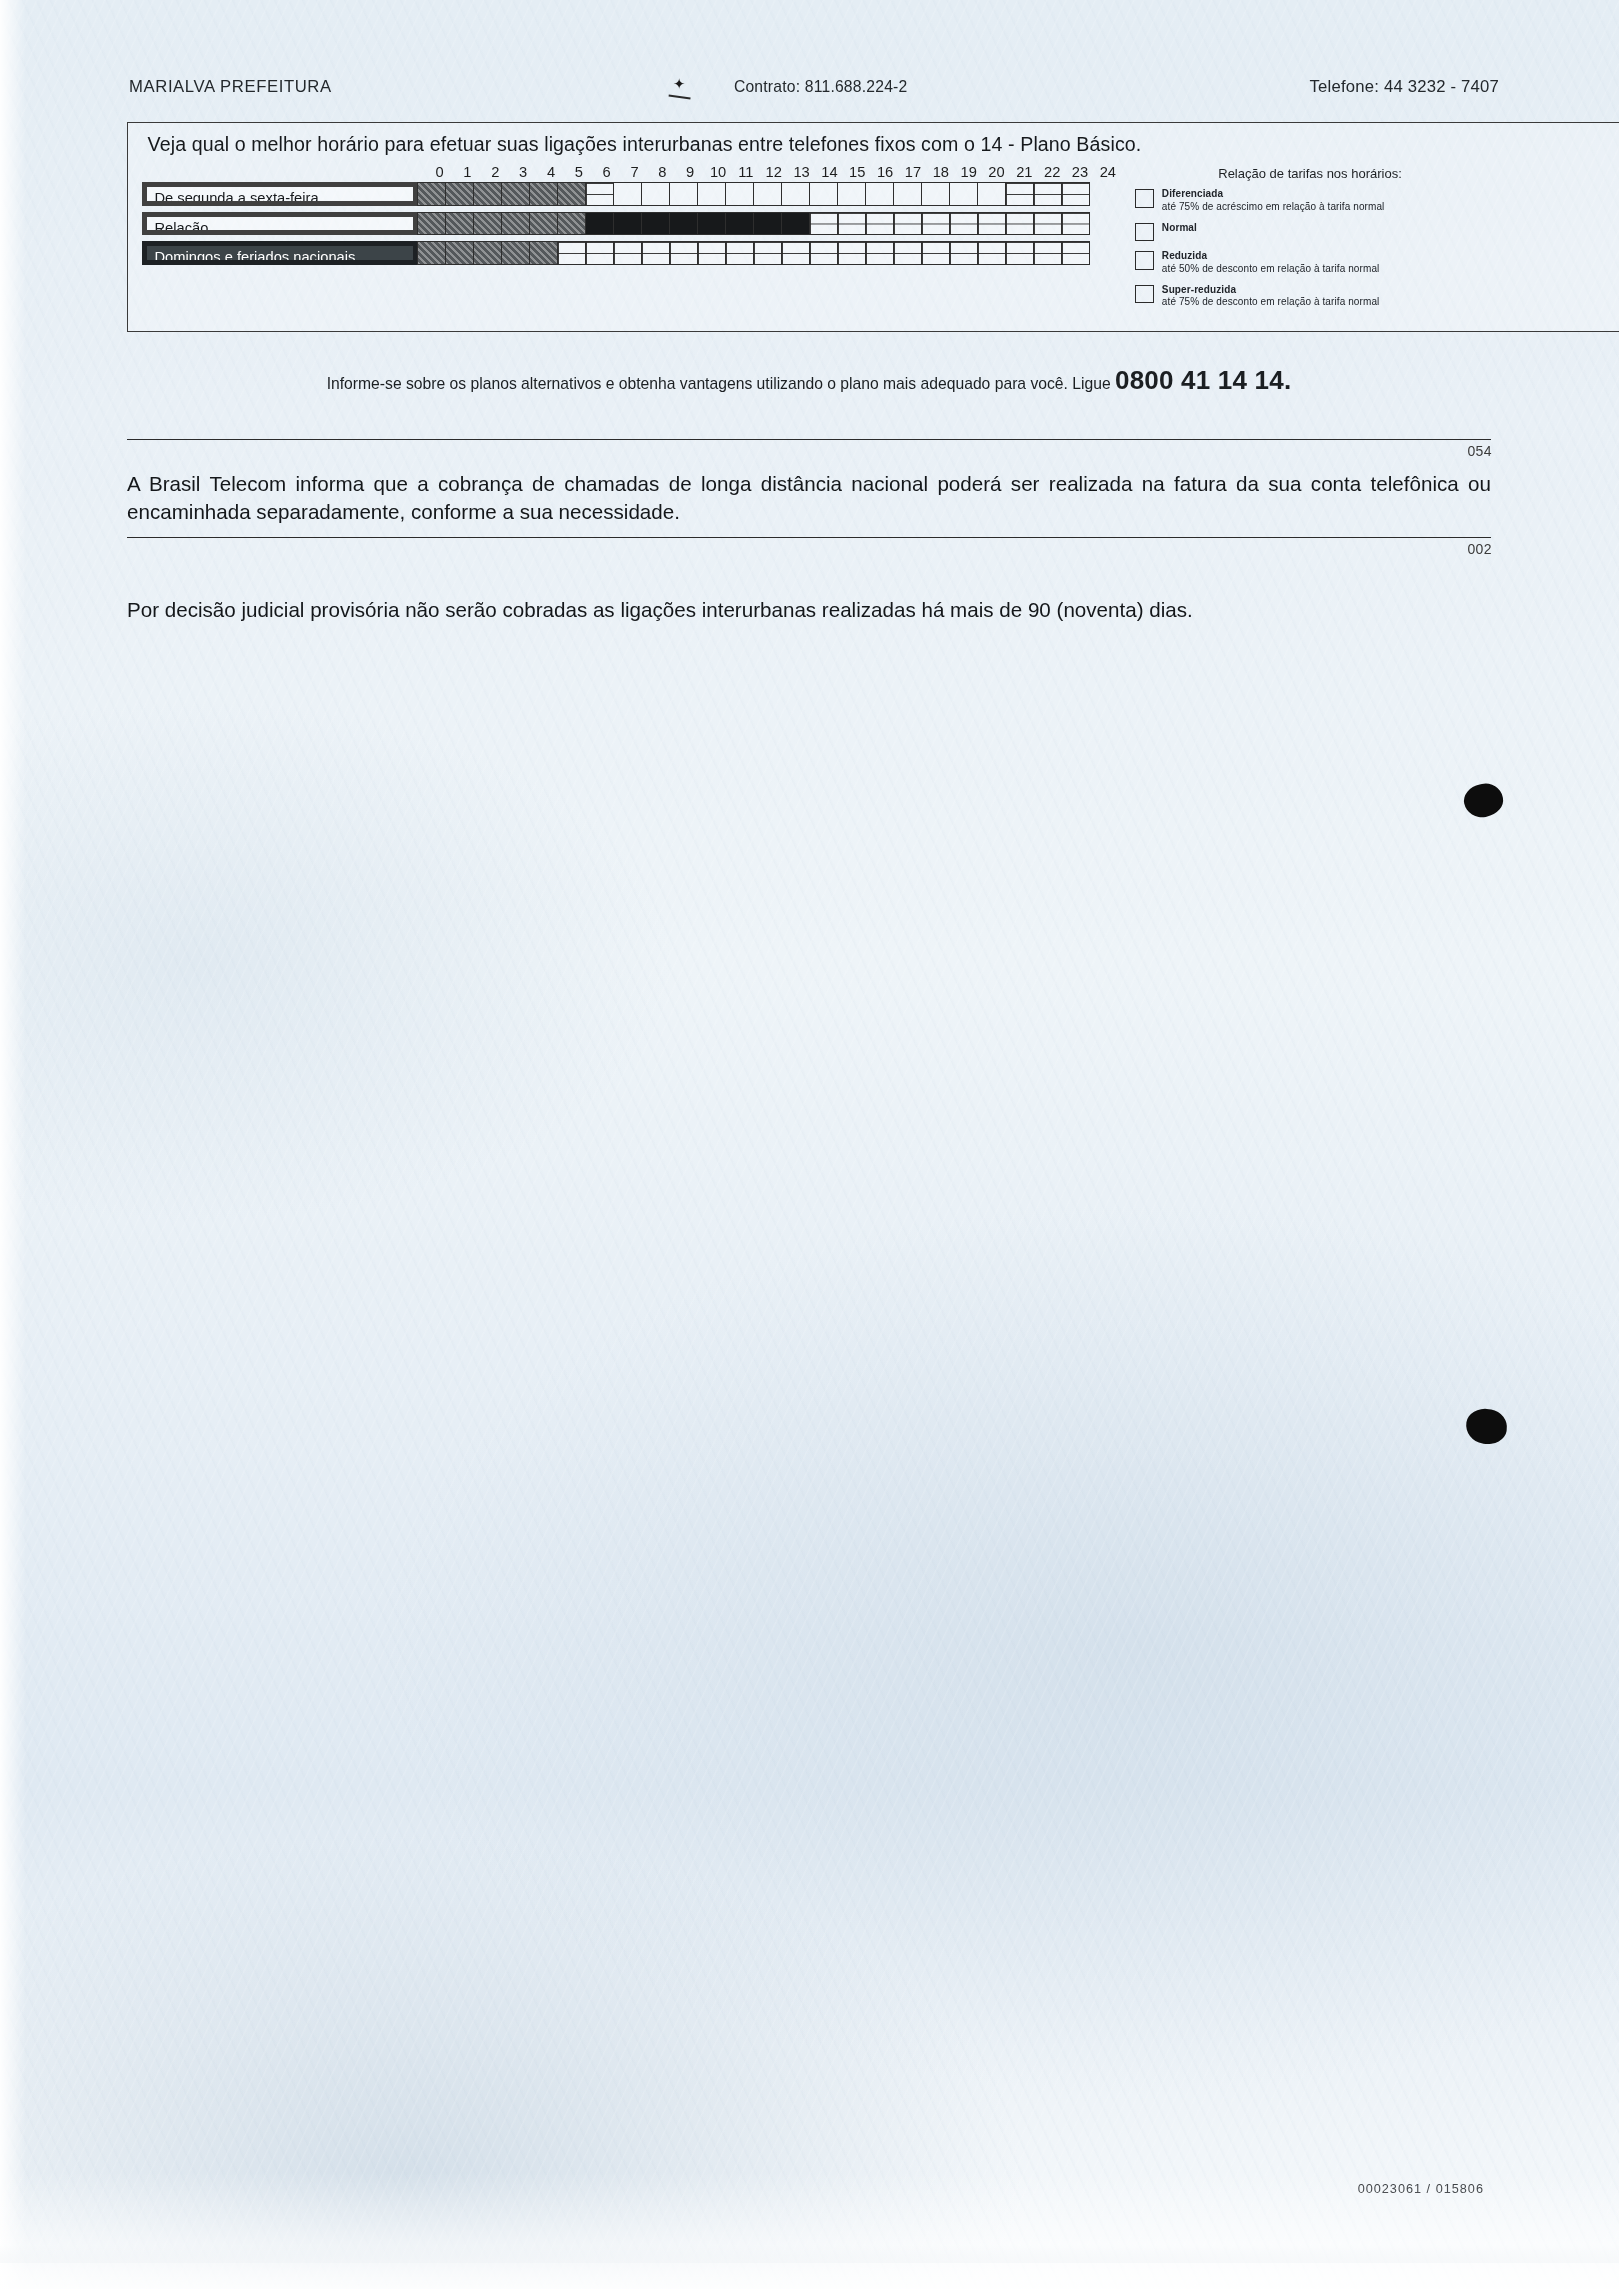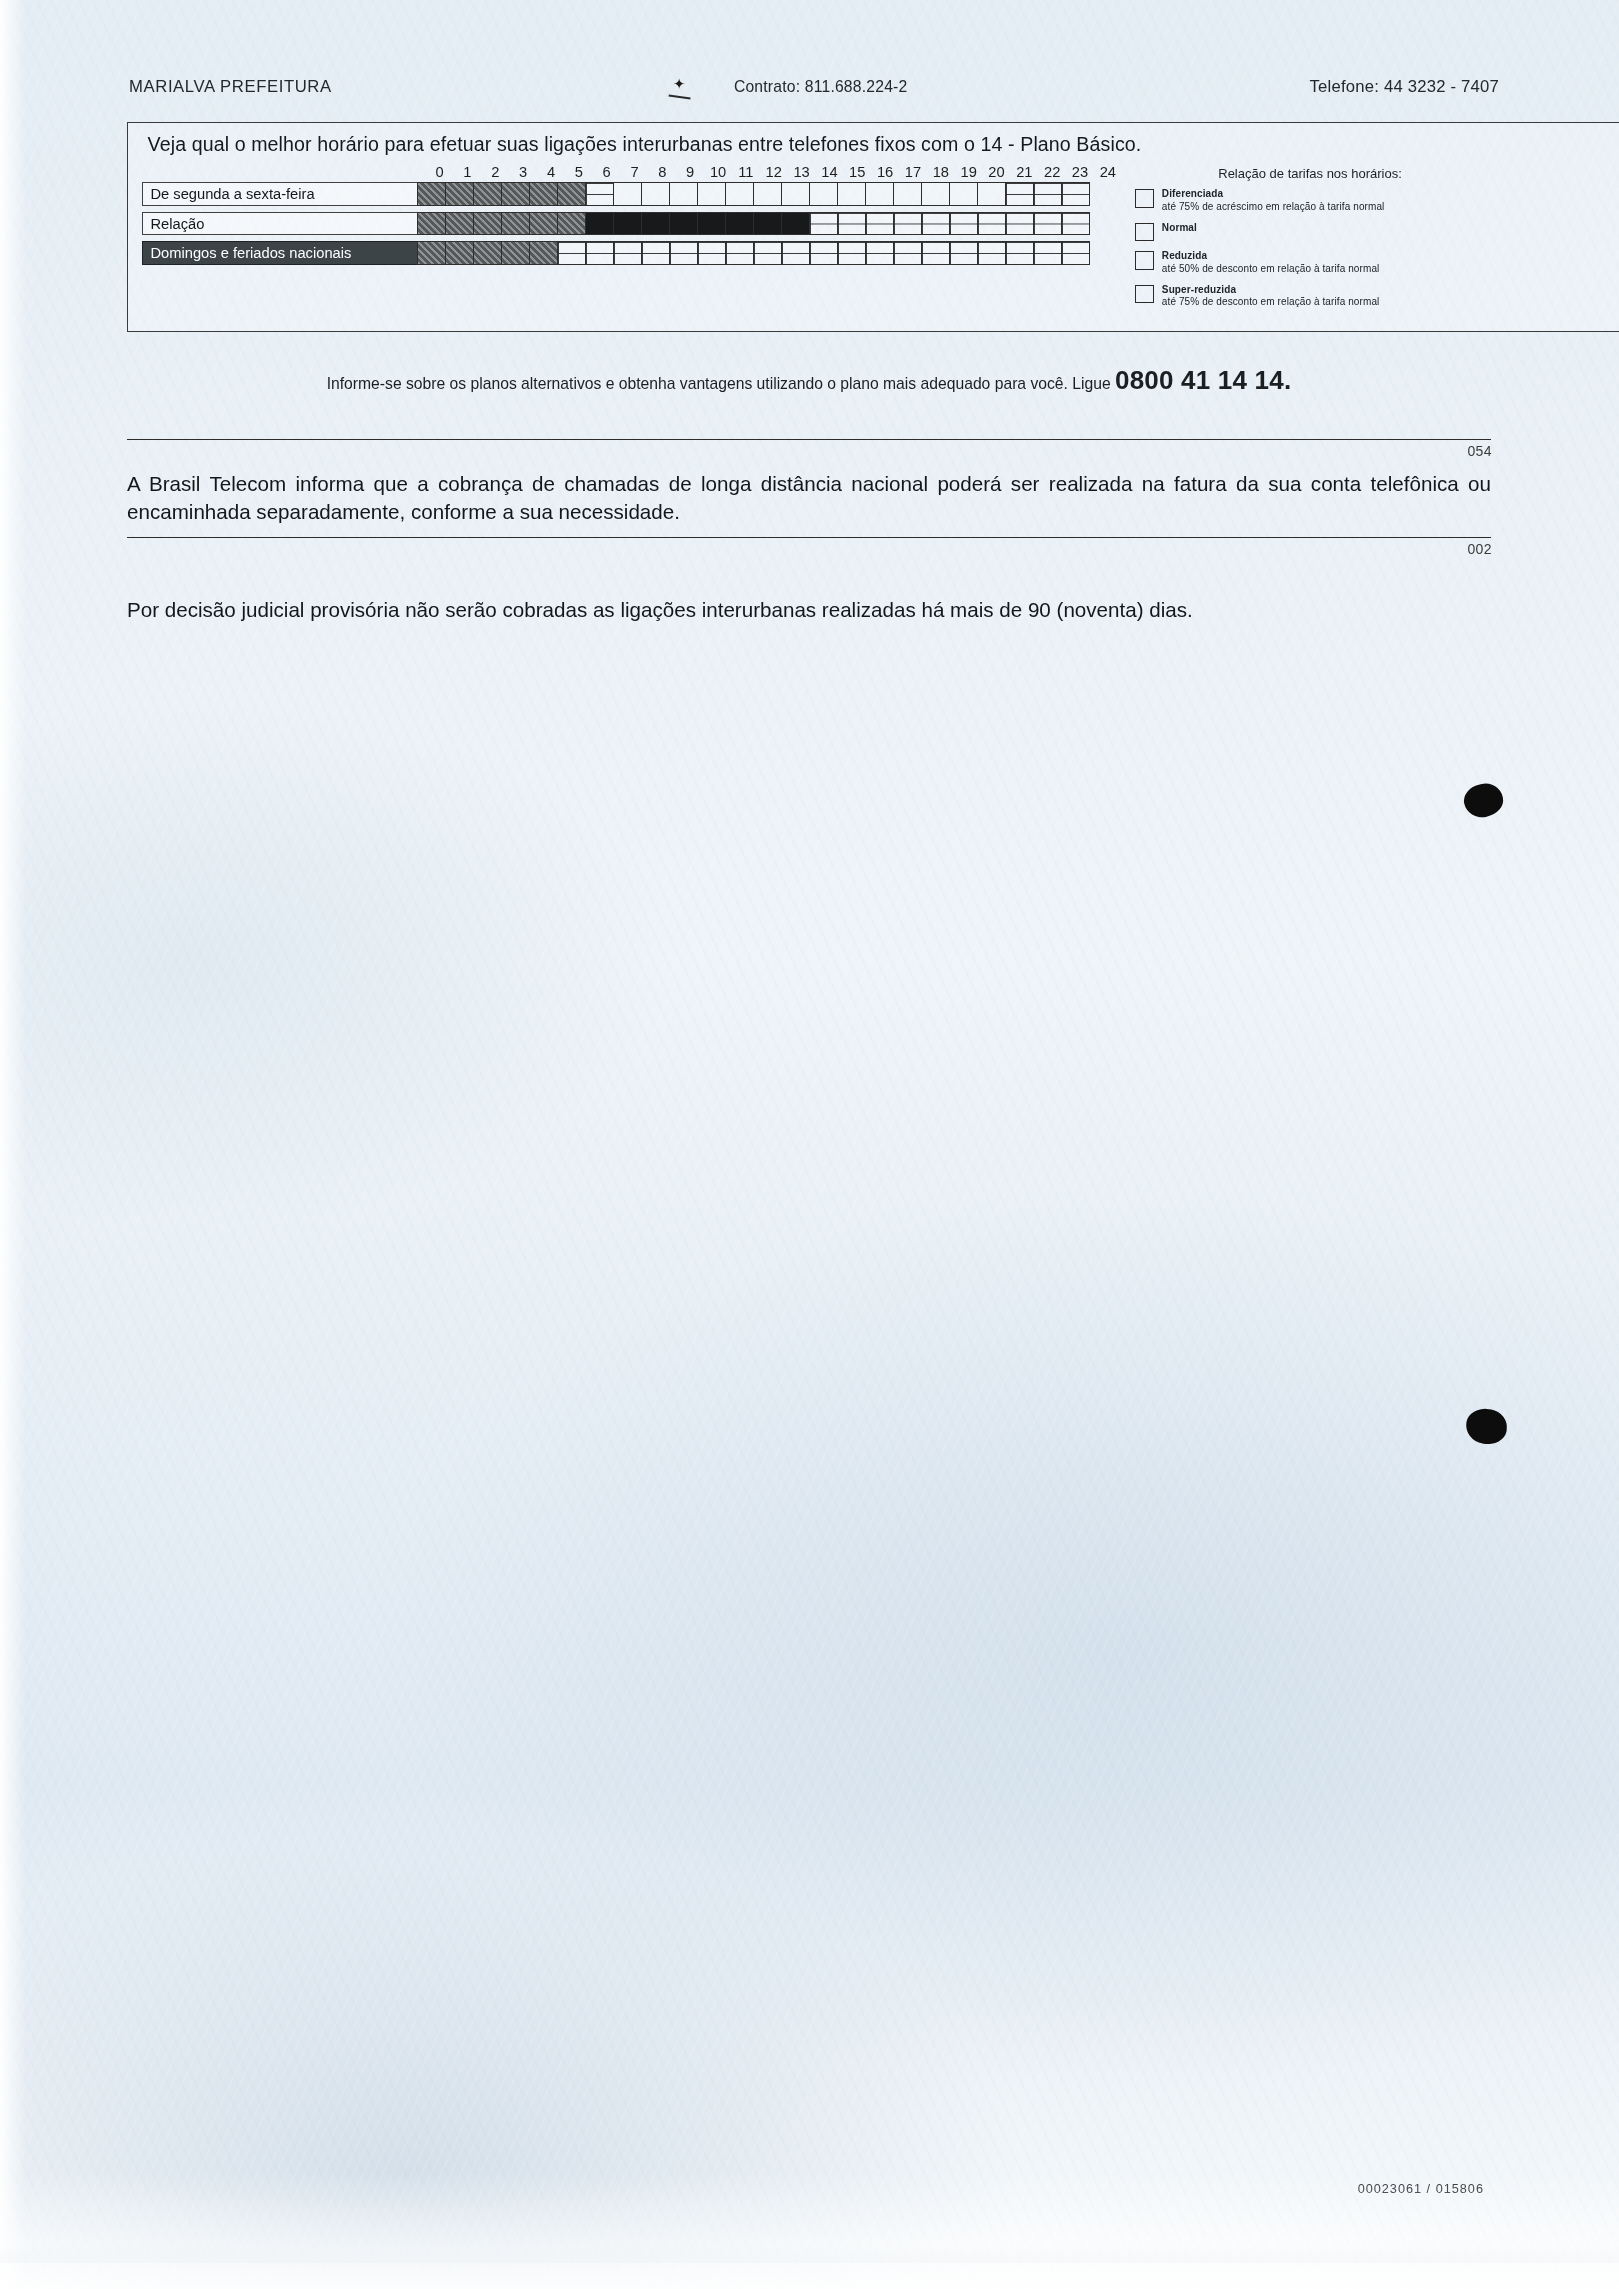--- a/index.html
+++ b/index.html
@@ -112,21 +112,21 @@
     color: #1e1e1e;
   }
   .day-row {
     display: flex;
     align-items: center;
     margin-bottom: 5.9px;
   }
   .day-label {
     width: 276px;
     height: 23.5px;
-    border: 1px solid #404040;
+    border: 5px solid #404040;
     background: rgba(255,255,255,0.45);
     font-size: 14.7px;
     line-height: 23.5px;
     padding-left: 7.8px;
     box-sizing: border-box;
     color: #15181b;
     white-space: nowrap;
     overflow: hidden;
   }
   .day-label.dark {

